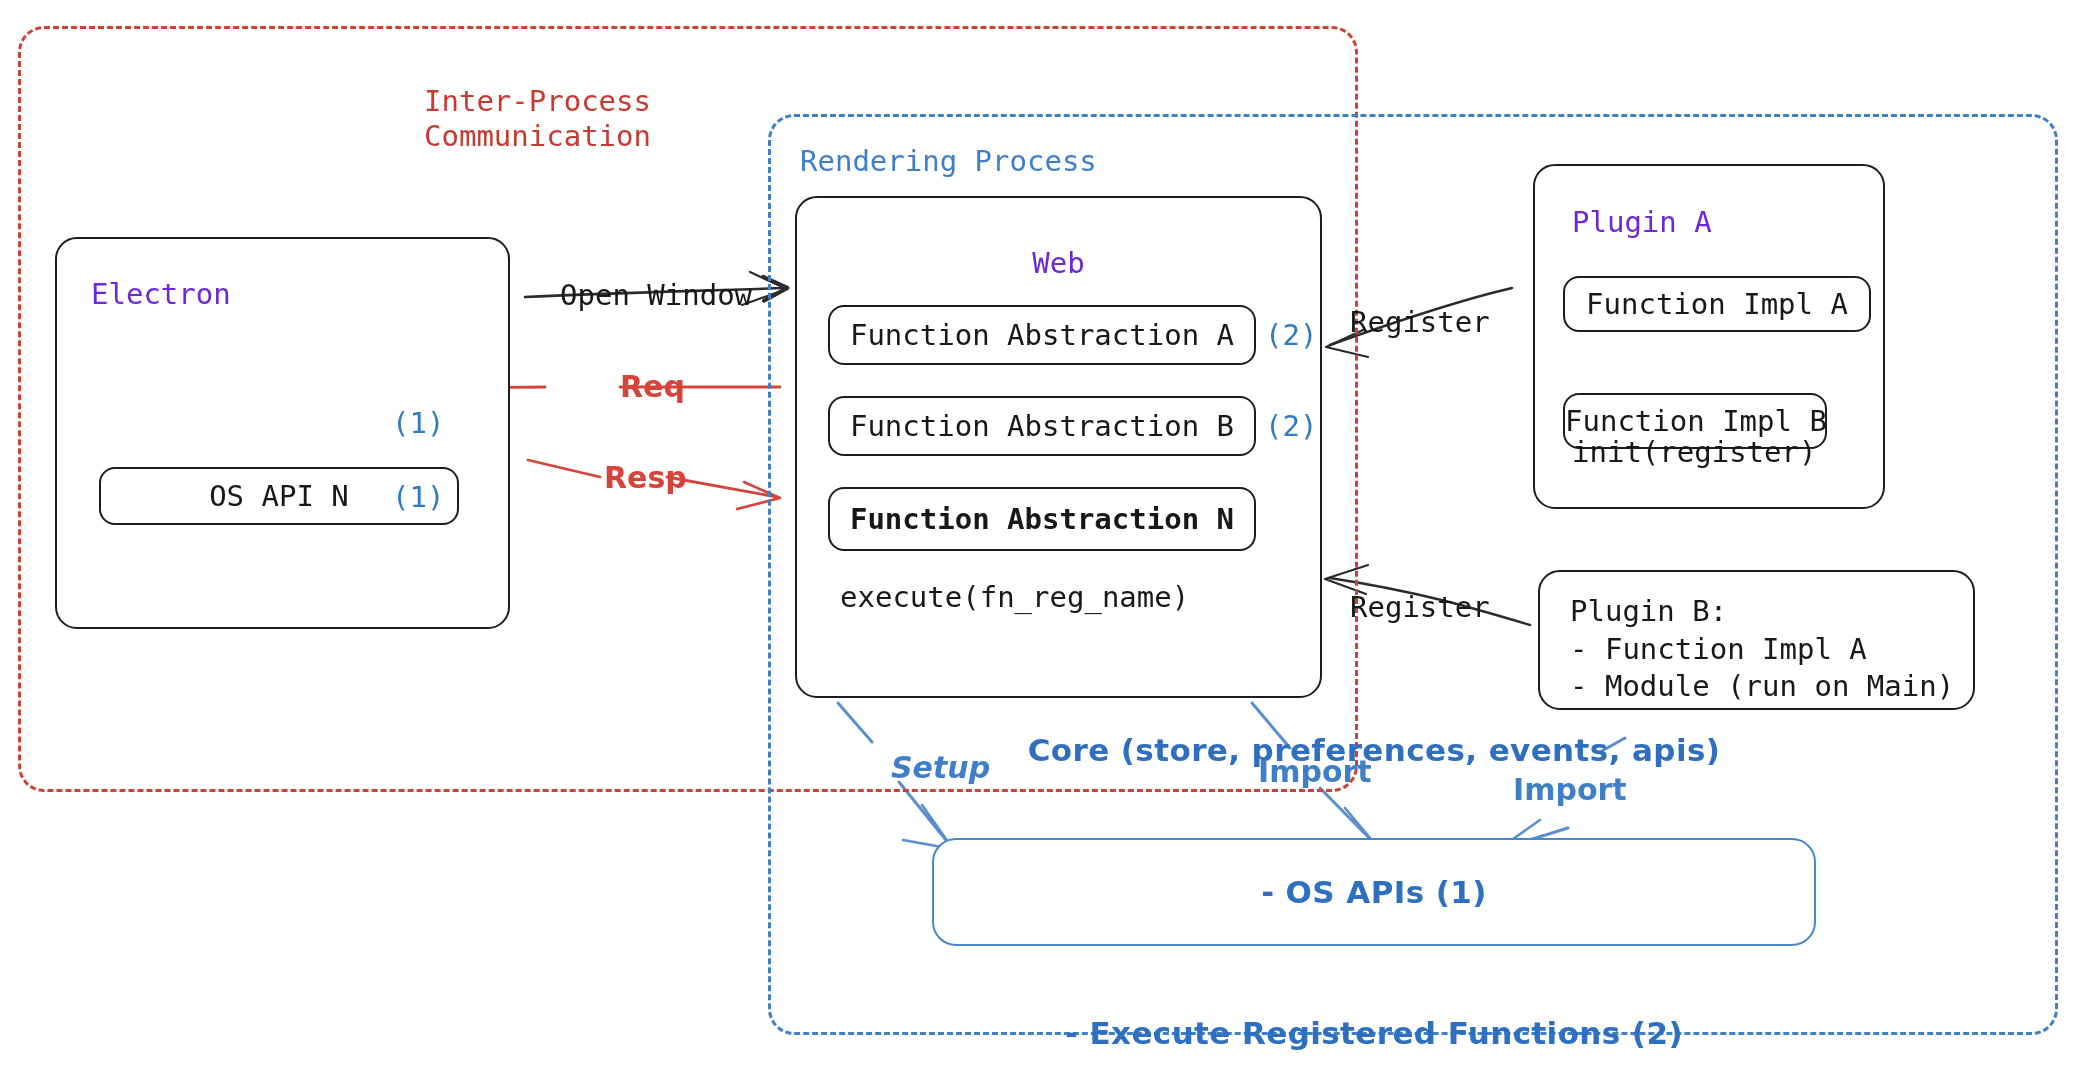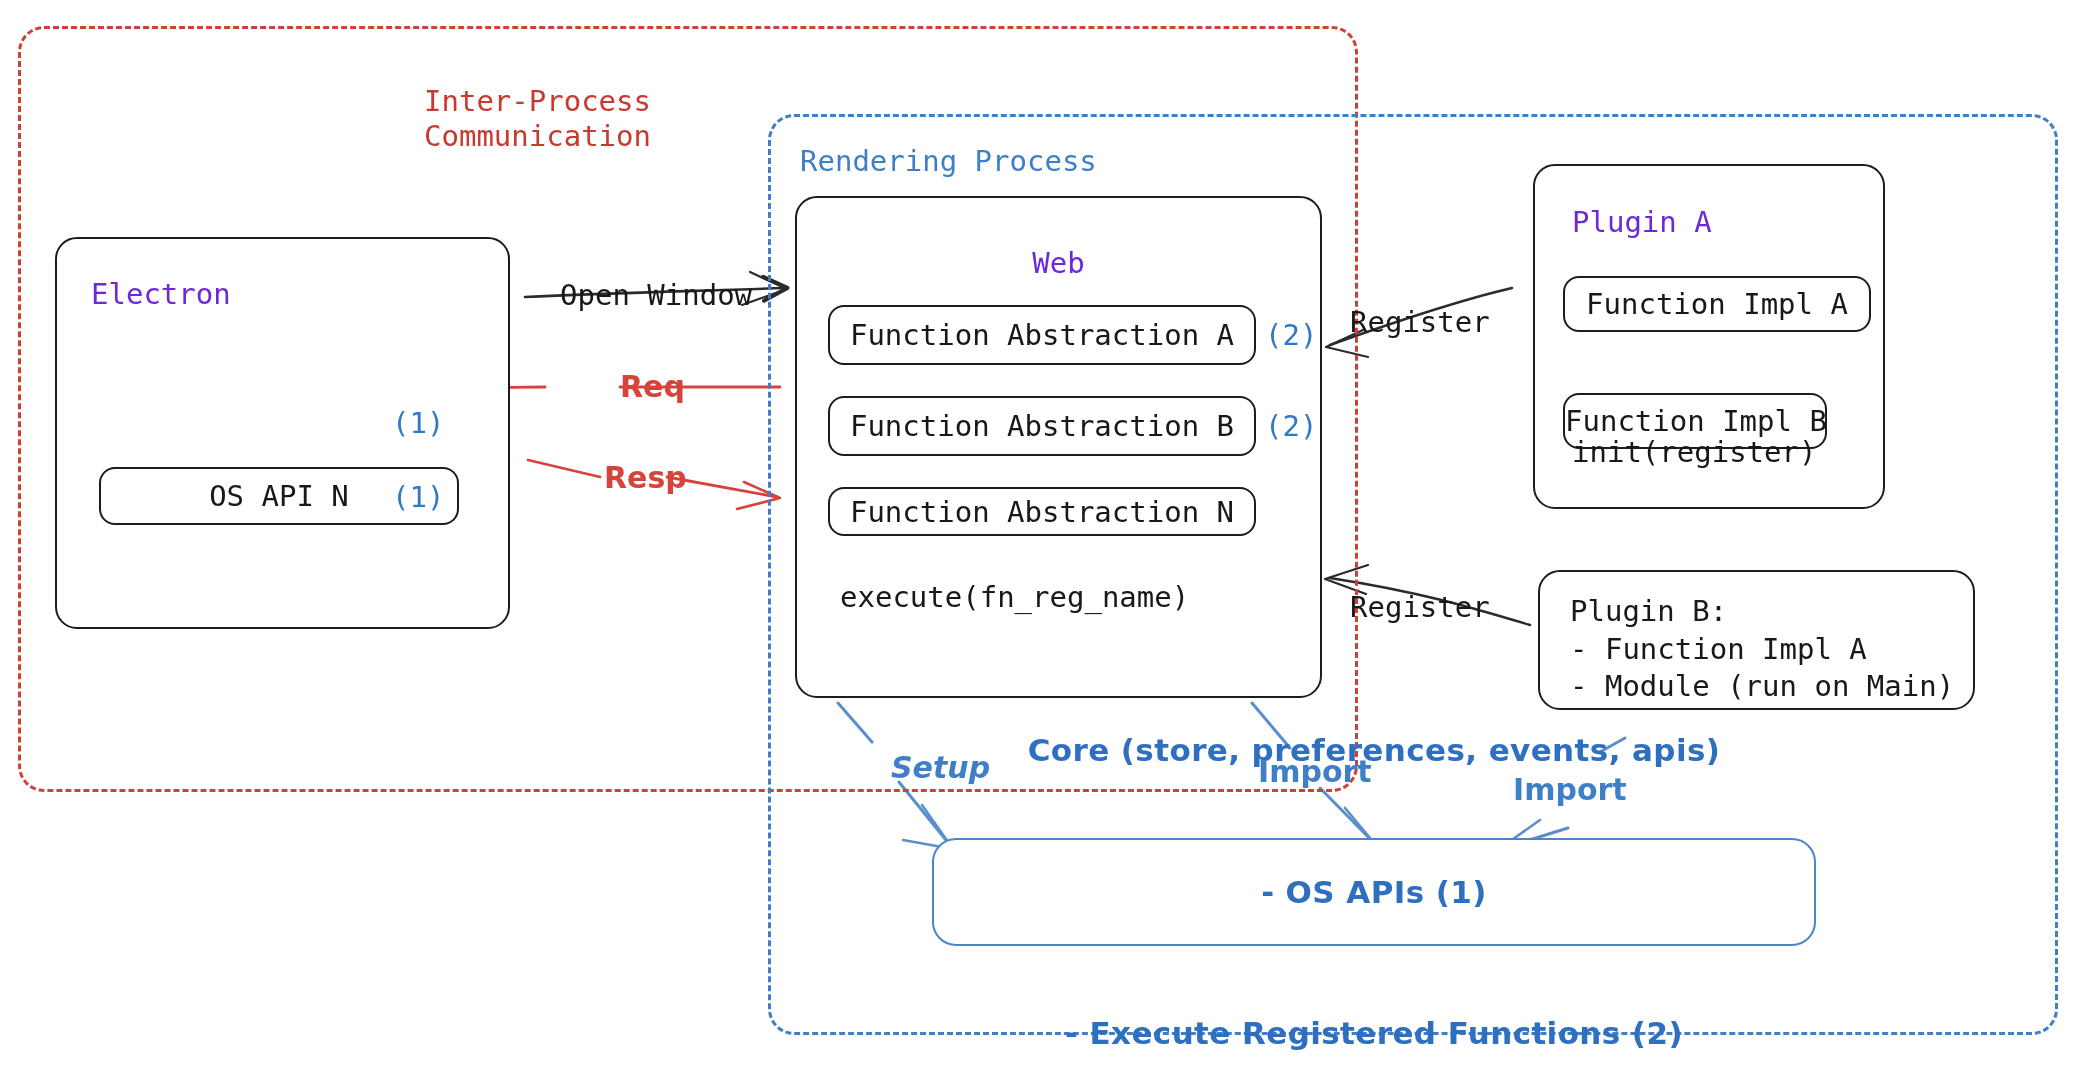--- a/index.html
+++ b/index.html
@@ -152,21 +152,21 @@
     <div class="node inner" style="left:31px;top:107px;width:428px;height:60px;">
       <div class="inner-text">Function Abstraction A</div>
     </div>
     <div class="badge" style="left:468px;top:123px;">(2)</div>
 
     <div class="node inner" style="left:31px;top:198px;width:428px;height:60px;">
       <div class="inner-text">Function Abstraction B</div>
     </div>
     <div class="badge" style="left:468px;top:214px;">(2)</div>
 
-    <div class="node inner" style="left:31px;top:289px;width:428px;height:49px;">
+    <div class="node inner" style="left:31px;top:289px;width:428px;height:64px;font-weight:bold;">
       <div class="inner-text">Function Abstraction N</div>
     </div>
 
     <div class="node-foot" style="left:43px;top:381px;">execute(fn_reg_name)</div>
   </div>
 
   <div class="node" style="left:1533px;top:164px;width:352px;height:345px;">
     <div class="node-title" style="left:37px;top:38px;">Plugin A</div>
 
     <div class="node inner" style="left:28px;top:110px;width:308px;height:56px;">

